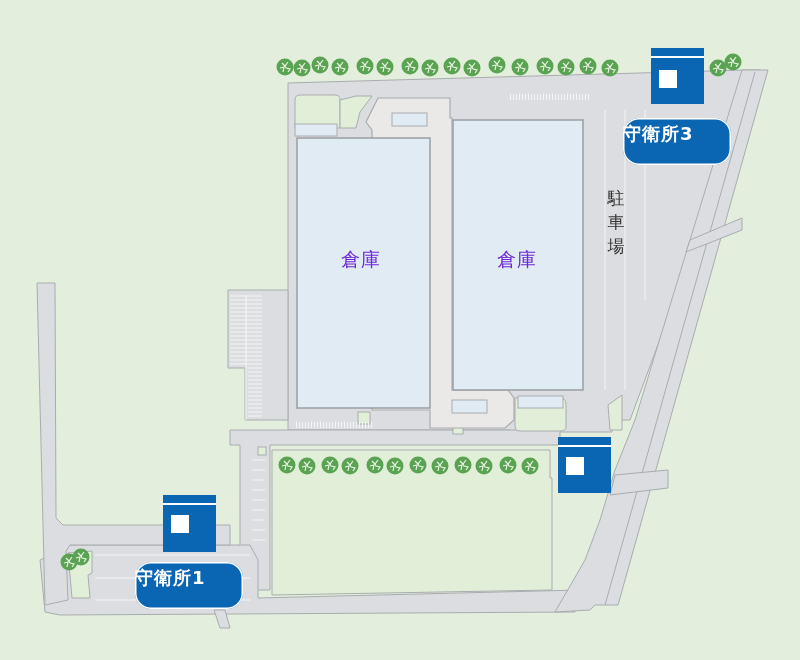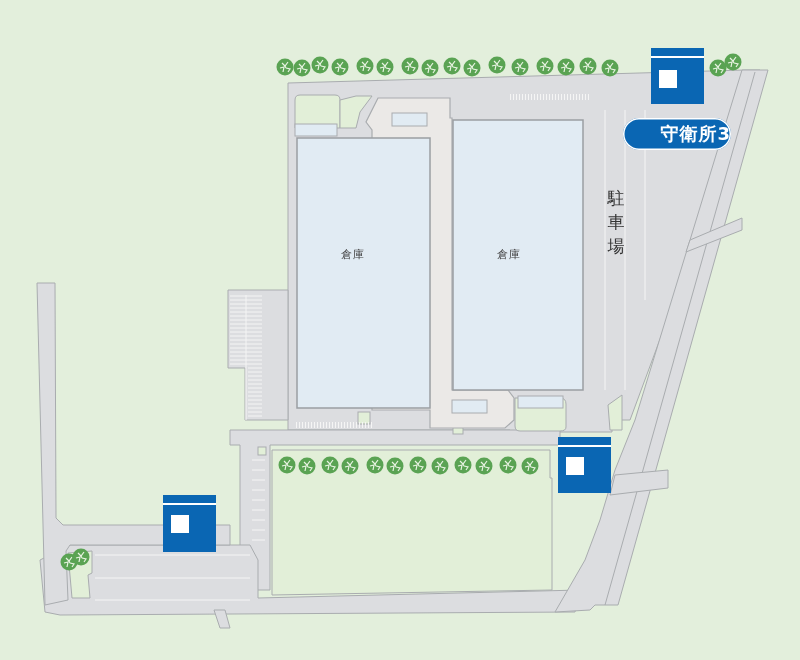--- a/index.html
+++ b/index.html
@@ -1,21 +1,21 @@
 <!DOCTYPE html>
 <html><head>
 <meta charset="utf-8">
 <style>
   html, body { margin: 0; padding: 0; }
   body { width: 800px; height: 660px; overflow: hidden; background: #e3efdc; font-family: "DejaVu Sans", "Liberation Sans", sans-serif; }
   #map { position: relative; width: 800px; height: 660px; }
   #map svg { position: absolute; left: 0; top: 0; }
-  .label { position: absolute; color: #404040; font-size: 11px; letter-spacing: 1px; }
+  .label { position: absolute; color: #6d28d9; font-size: 19px; letter-spacing: 1px; }
   .vlabel { position: absolute; color: #333; font-size: 17px; width: 20px; line-height: 24px; text-align: center; }
-  .guard-pill { position: absolute; height: 32px; border-radius: 16px; background: #0a66b3; color: #fff; font-size: 18px; font-weight: bold; line-height: 32px; text-align: right; letter-spacing: 1px; box-shadow: 0 0 0 1.5px #fff inset; }
+  .guard-pill { position: absolute; height: 47px; border-radius: 16px; background: #0a66b3; color: #fff; font-size: 18px; font-weight: bold; line-height: 32px; text-align: left; letter-spacing: 1px; box-shadow: 0 0 0 1.5px #fff inset; }
   .guard-box { position: absolute; background: #0a66b3; }
   .guard-box .bar { position: absolute; left: 0; top: 0; width: 100%; height: 8px; background: #0a66b3; border-bottom: 2px solid #fff; }
   .guard-box .win { position: absolute; width: 18px; height: 18px; background: #fff; }
 </style>
 </head>
 <body>
 
 <div id="map">
   <svg width="800" height="660" viewBox="0 0 800 660">
     <defs>
@@ -185,13 +185,14 @@
 
   <div class="guard-box" style="left:558px; top:437px; width:53px; height:56px;">
     <div class="bar"></div>
     <div class="win" style="left:8px; top:20px;"></div>
   </div>
 
   <div class="guard-box" style="left:163px; top:495px; width:53px; height:57px;">
     <div class="bar"></div>
     <div class="win" style="left:8px; top:20px;"></div>
   </div>
+  <div class="guard-pill" style="left:135px; top:562px; width:108px;">守衛所1</div>
 </div>
 
 </body></html>

